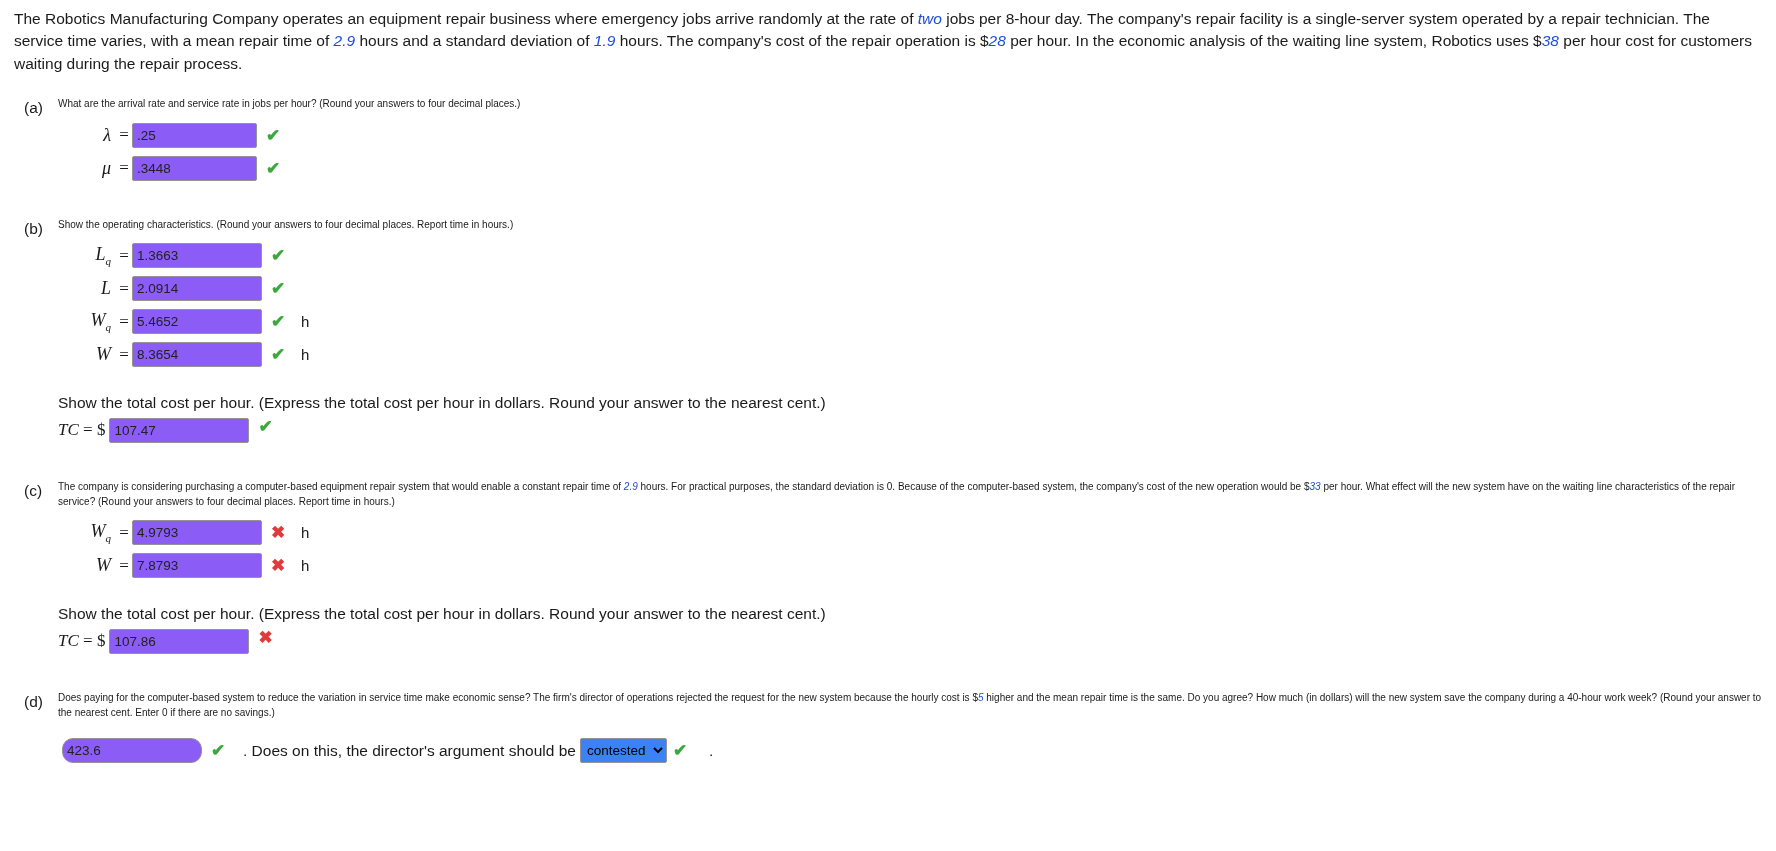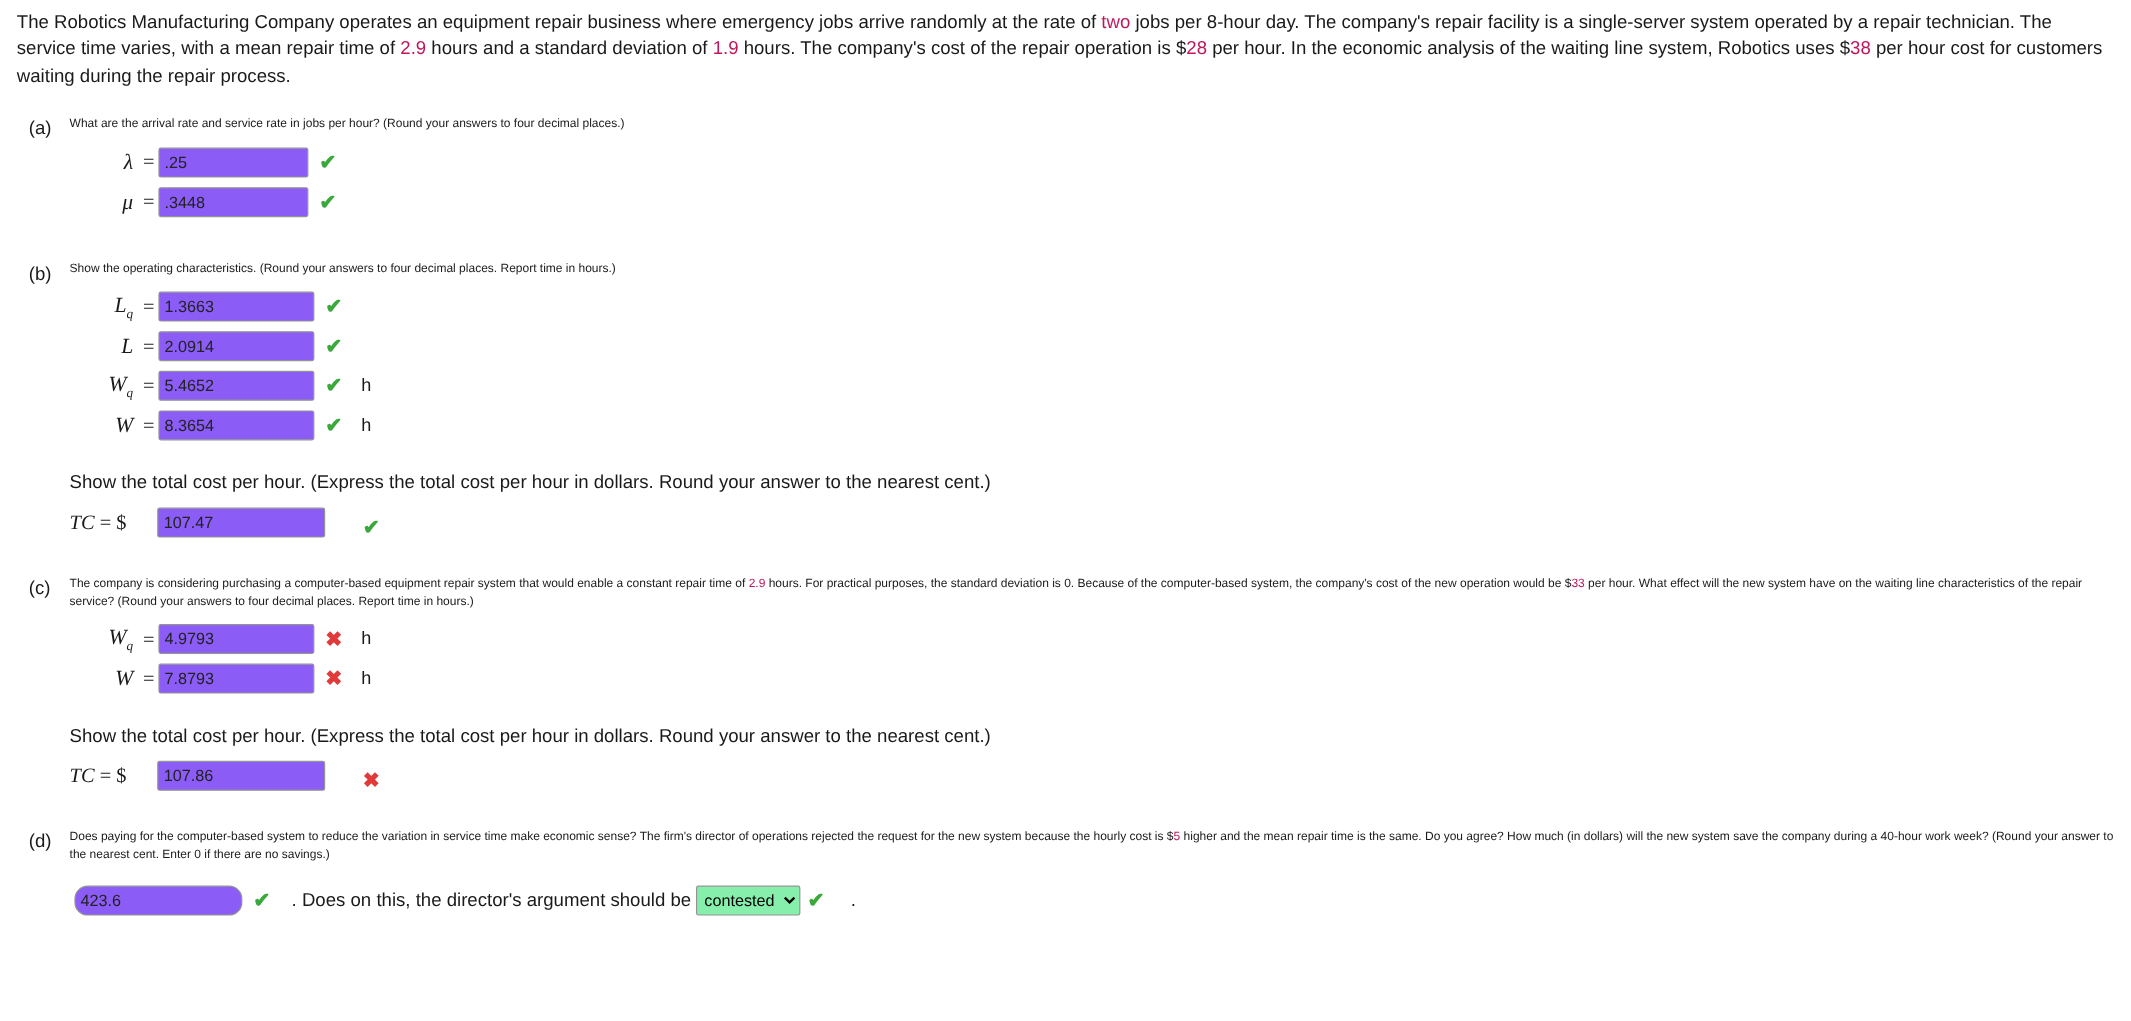--- a/index.html
+++ b/index.html
@@ -16,21 +16,21 @@
     line-height: 1.42;
   }
   .page { padding: 8px 14px 0 14px; }
 
   .intro {
     font-size: 15.5px;
     line-height: 1.45;
     margin: 0 0 0 0;
     padding-right: 10px;
   }
-  .num { color: #be185d; }
+  .num { color: #1d4ed8; font-style: italic; }
 
   .part {
     display: flex;
     align-items: flex-start;
     margin-top: 22px;
   }
   .part-label {
     width: 44px;
     flex: 0 0 44px;
     text-align: left;
@@ -96,23 +96,22 @@
     font-size: 15px;
   }
 
   .subtext {
     margin-top: 22px;
     margin-bottom: 4px;
     font-size: 15.5px;
   }
   .tc-row {
     display: flex;
-    align-items: flex-end;
+    align-items: flex-start;
     height: 30px;
-    gap: 22px;
   }
   .tc-lbl {
     font-family: "Liberation Serif", serif;
     font-size: 17px;
     margin-right: 4px;
   }
   .tc-lbl i { font-style: italic; }
 
   .final-row {
     display: flex;
@@ -120,21 +119,21 @@
     margin-top: 18px;
     font-size: 15.5px;
   }
   .final-row .txt { white-space: nowrap; }
   select.dd {
     height: 25px;
     font-family: "Liberation Sans", sans-serif;
     font-size: 13.5px;
     border: 1px solid #949494;
     border-radius: 2px;
-    background: #86efac;
+    background: #3b82f6;
     padding: 0 2px;
     margin: 0 4px;
   }
   .period { margin-left: 14px; }
 </style>
 </head>
 <body>
 
 <div class="page">
 

